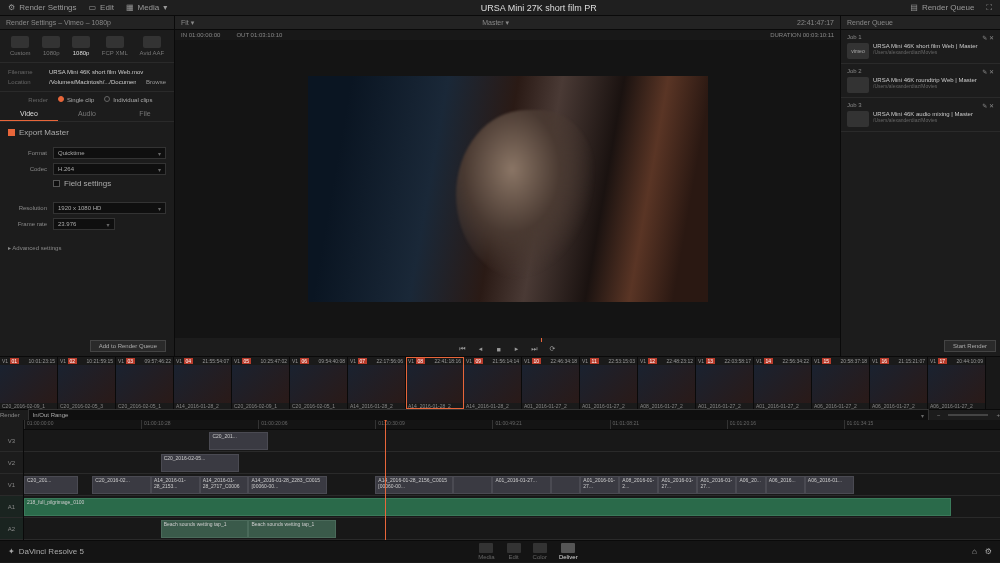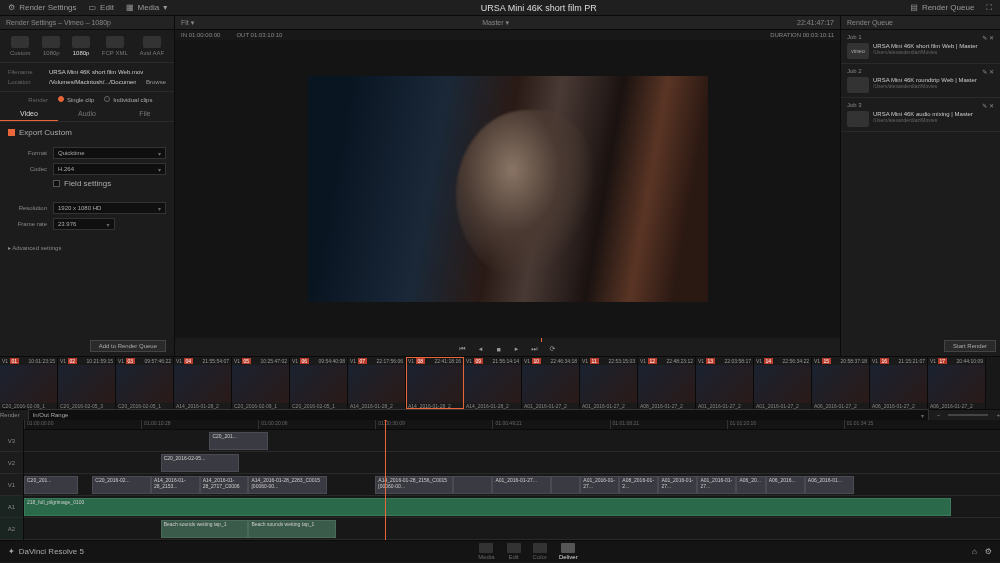--- a/index.html
+++ b/index.html
@@ -97,21 +97,21 @@
     <span class="topbar-btn">
         <span>⚙</span>
         <span>Render Settings</span>
       </span>
     <span class="topbar-btn">
         <span>▭</span>
         <span>Edit</span>
       </span>
     <span class="topbar-btn"><span>▦</span><span>Media</span> ▾</span>
   </div>
-  <div class="title">URSA Mini 46K short film PR</div>
+  <div class="title">URSA Mini 27K short film PR</div>
   <div class="topbar-right">
     <span class="topbar-btn">
         <span>▤</span>
         <span>Render Queue</span>
       </span>
     <span class="topbar-btn">⛶</span>
   </div>
 </div>
 
 <div class="main">
@@ -156,21 +156,21 @@
       <label><span class="radio"></span><span>Individual clips</span></label>
     </div>
     <div class="tabs">
       <div class="tab active">Video</div>
       <div class="tab">Audio</div>
       <div class="tab">File</div>
     </div>
     <div class="form-section">
       <div class="form-row">
           <span class="checkbox checked"></span>
-          <span>Export Custom</span>
+          <span>Export Master</span>
         </div>
       <div style="height:6px"></div>
       <div class="form-row">
           <span class="form-label">Format</span>
           <div class="form-select">Quicktime</div>
         </div>
       <div class="form-row">
           <span class="form-label">Codec</span>
           <div class="form-select">H.264</div>
         </div>

